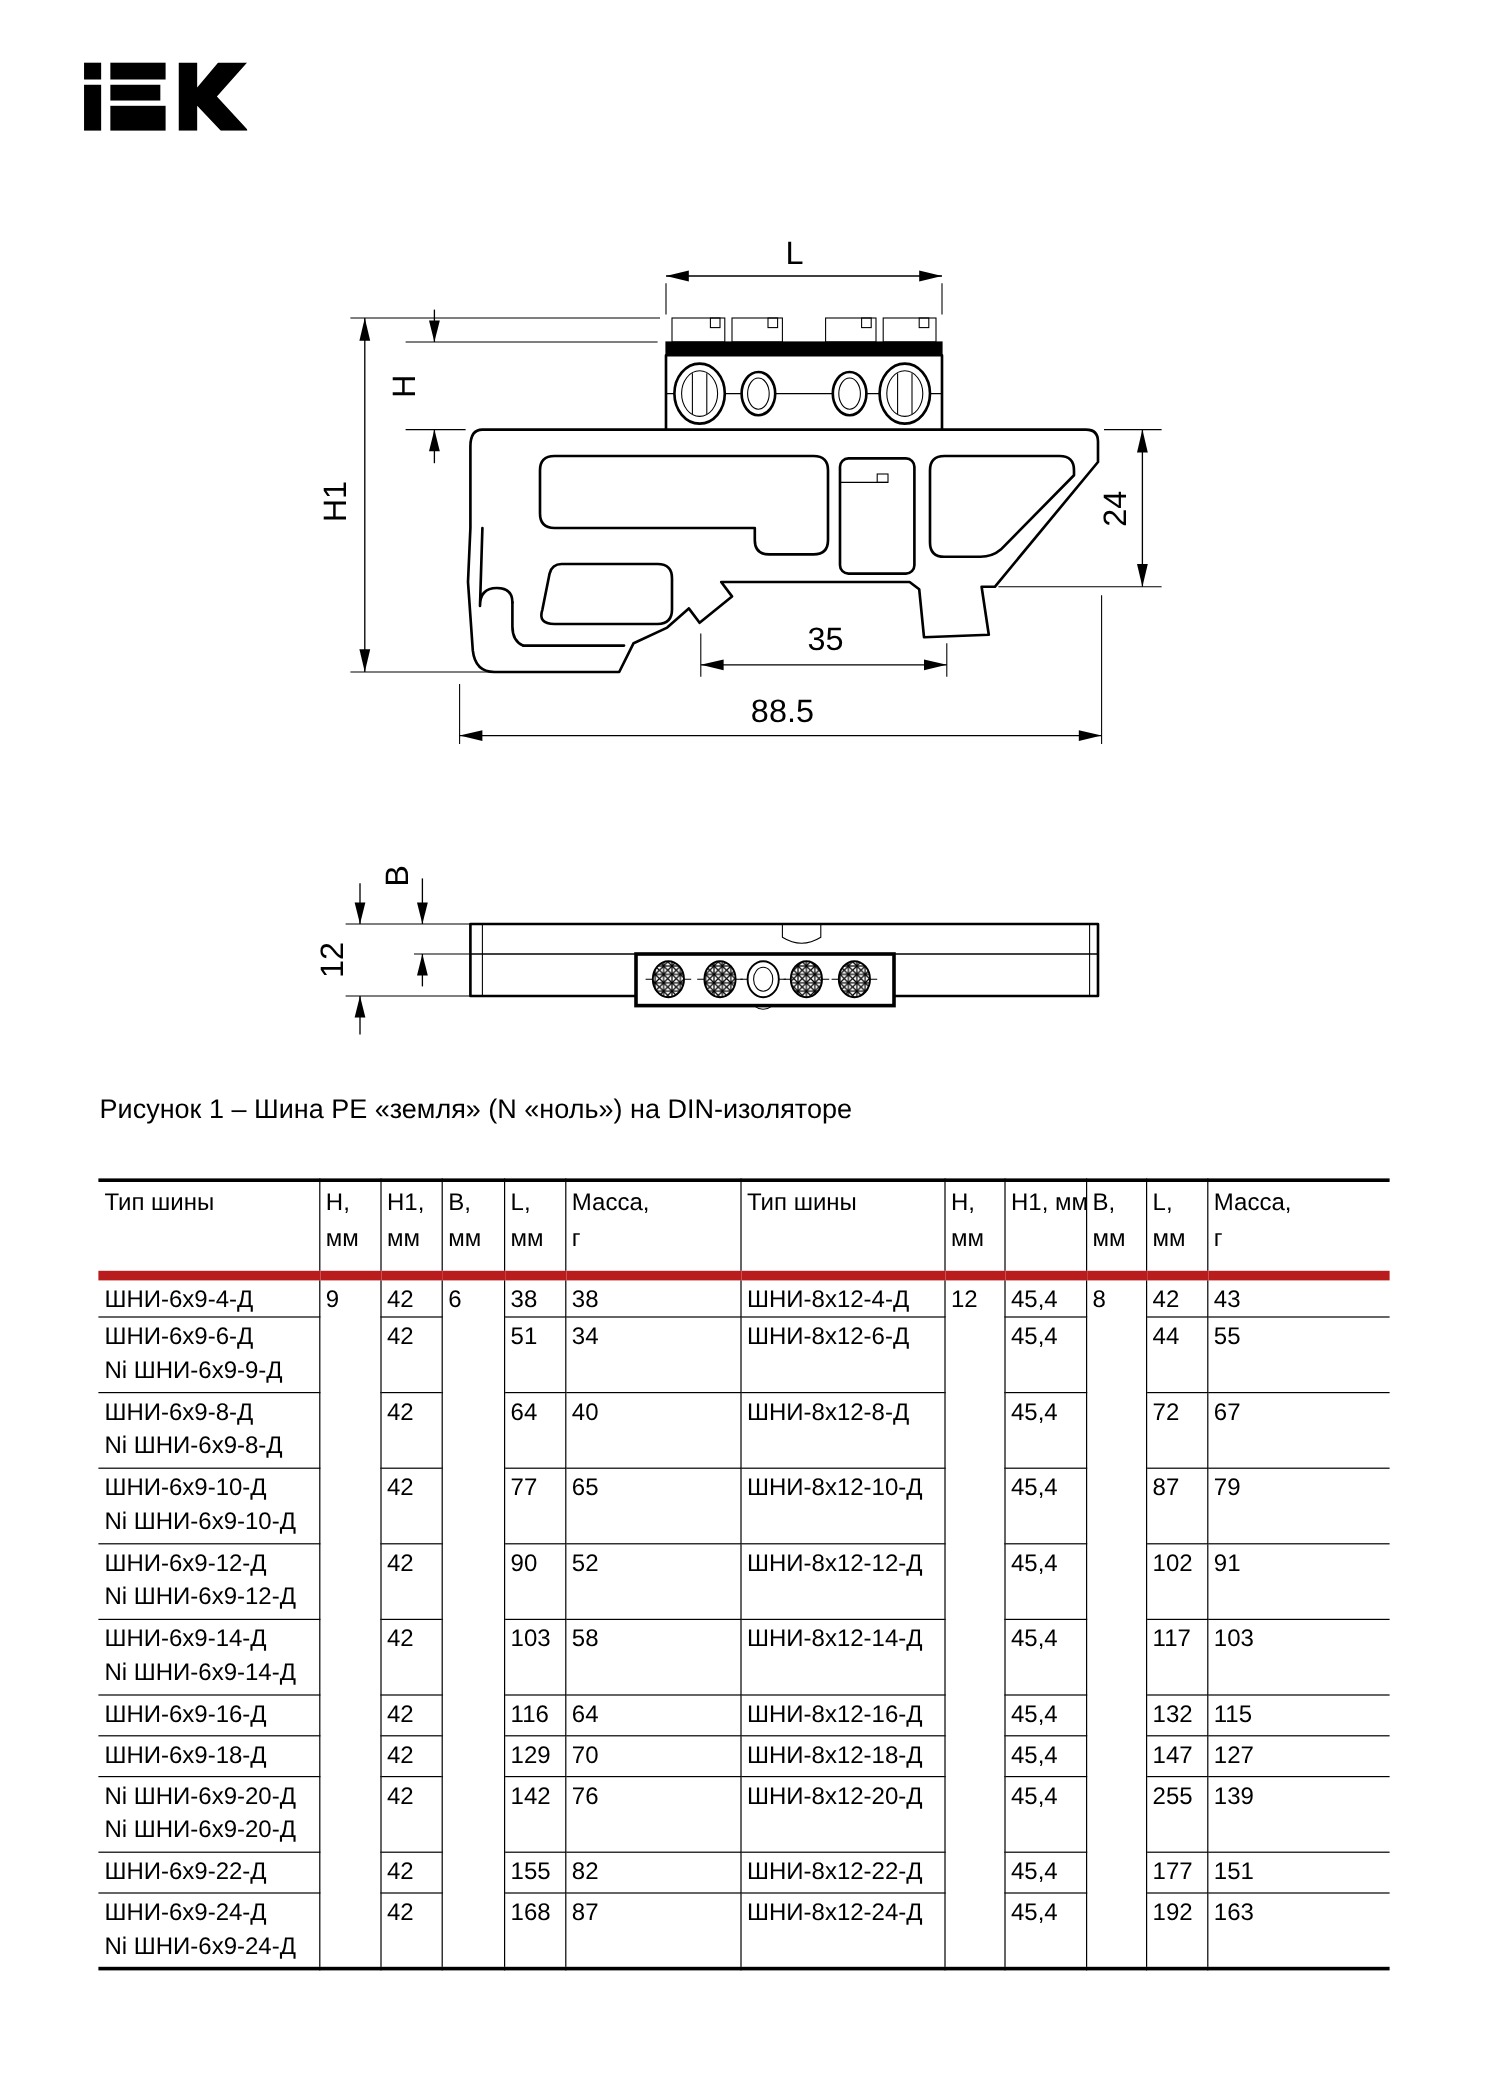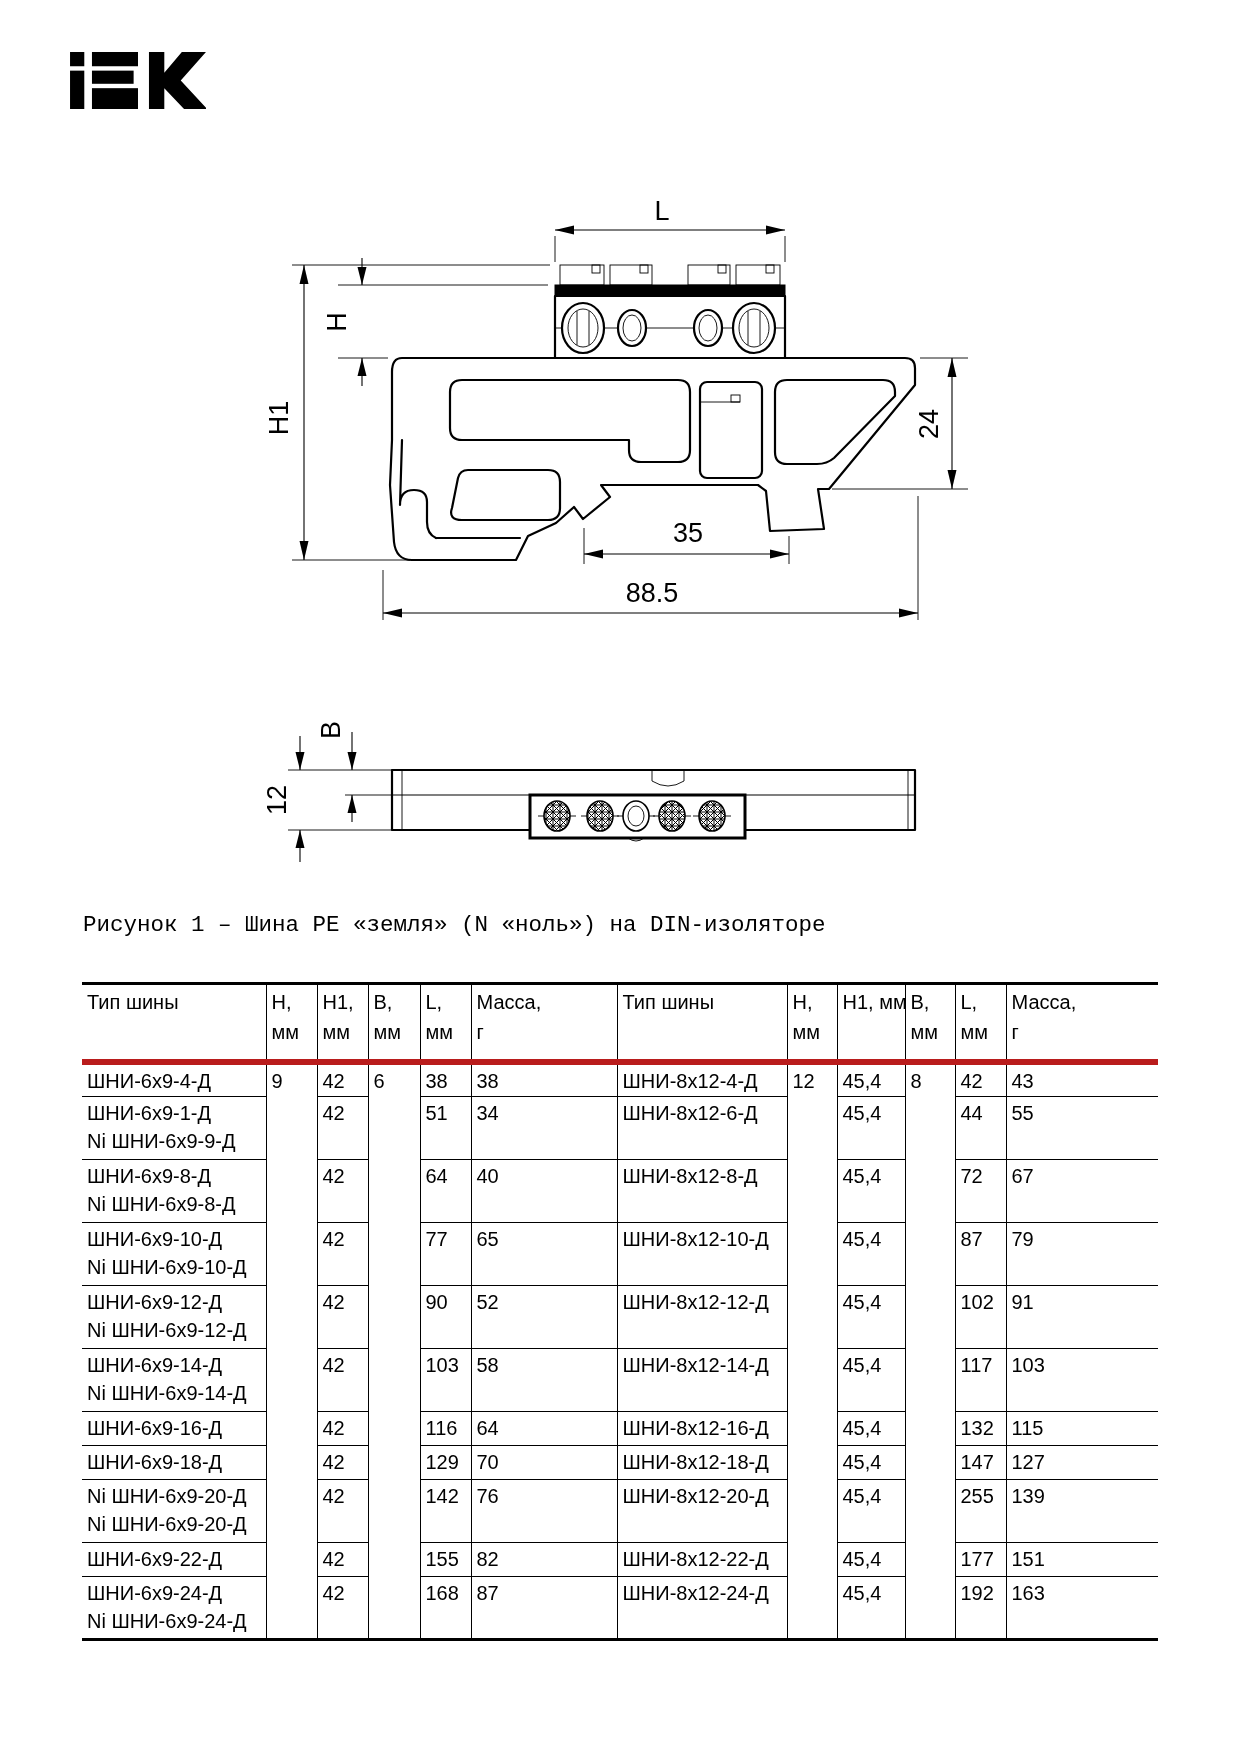--- a/index.html
+++ b/index.html
@@ -6,27 +6,27 @@
   body{width:1240px;height:1750px;font-family:"Liberation Sans",sans-serif;color:#000;}
   .page{position:relative;width:1240px;height:1750px;background:#fff;overflow:hidden;}
   .logo{position:absolute;left:70px;top:52px;}
   .drawing{position:absolute;left:0;top:140px;}
   .drawing line,.drawing path,.drawing rect,.drawing ellipse,.drawing polyline{stroke:#000;}
   .o{stroke-width:2.2;fill:#fff;stroke-linejoin:round;stroke-linecap:round;}
   .t{stroke-width:0.9;fill:none;}
   .d{stroke-width:1.1;fill:none;}
   .arr{fill:#000;stroke:none;}
   .dim{font-family:"Liberation Sans",sans-serif;font-size:27px;fill:#000;text-anchor:middle;}
-  .caption{position:absolute;left:83px;top:912px;font-size:22.5px;font-family:Liberation Mono, monospace;}
+  .caption{position:absolute;left:83px;top:912px;font-size:22.5px;}
   .spec{position:absolute;left:82px;top:982px;}
   table{border-collapse:collapse;table-layout:fixed;width:1076px;
         border-top:3px solid #000;border-bottom:3px solid #000;}
   th,td{border:1px solid #000;vertical-align:top;text-align:left;font-weight:400;
         font-size:20px;line-height:28px;padding:2px 3px 0 5px;white-space:nowrap;overflow:hidden;}
-  th{height:72px;line-height:30px;border-bottom:6px solid #b91c1c;}
+  th{height:72px;line-height:30px;border-bottom:8px solid #b91c1c;}
   th:first-child,td:first-child{border-left:0;}
   th:last-child,td:last-child{border-right:0;}
   tr.single{height:34px;}
   tr.double{height:63px;}
 </style>
 </head>
 <body>
 
 <div class="page">
 
@@ -278,21 +278,21 @@
             </td>
             <td>
               <div>42</div>
             </td>
             <td>
               <div>43</div>
             </td>
           </tr>
           <tr class="double">
             <td>
-              <div>ШНИ-6х9-1-Д</div>
+              <div>ШНИ-6х9-6-Д</div>
               <div>Ni ШНИ-6х9-9-Д</div>
             </td>
             <td>
               <div>42</div>
             </td>
             <td>
               <div>51</div>
             </td>
             <td>
               <div>34</div>

